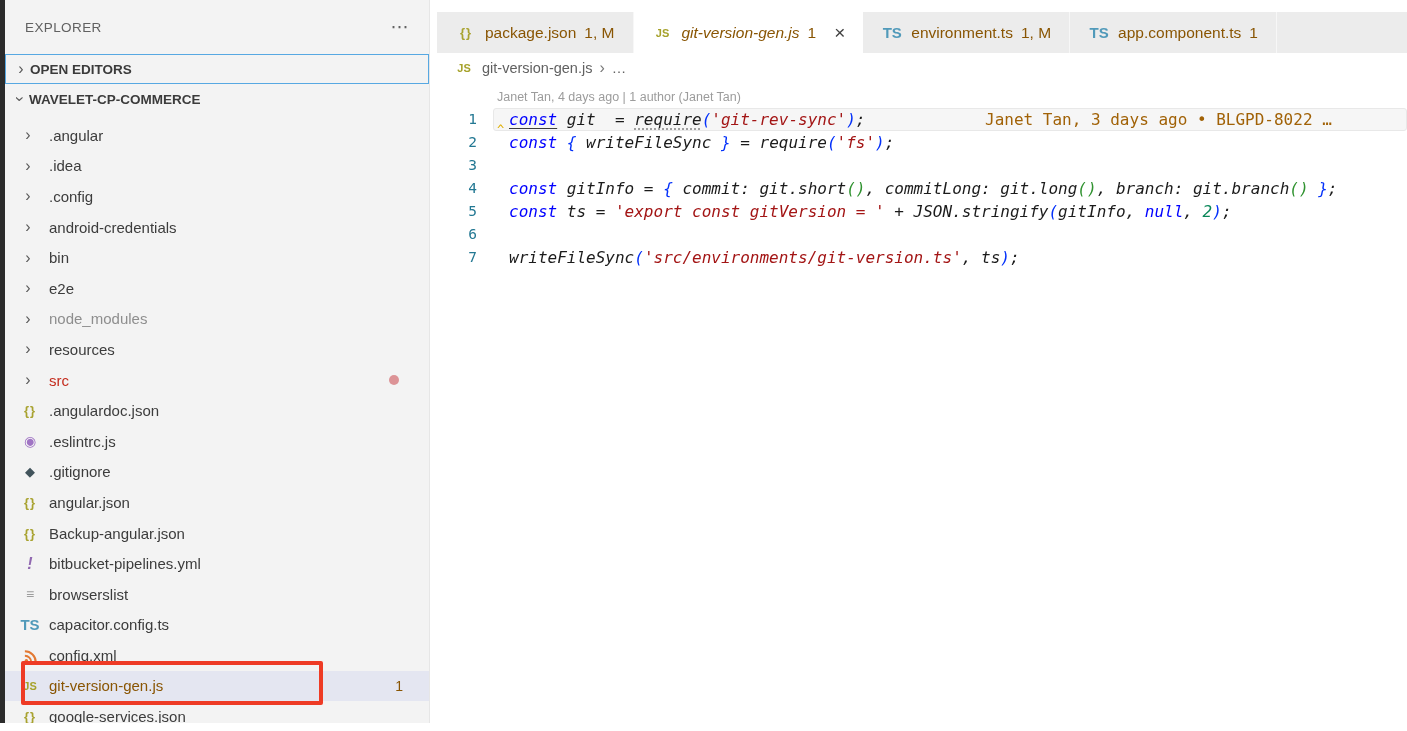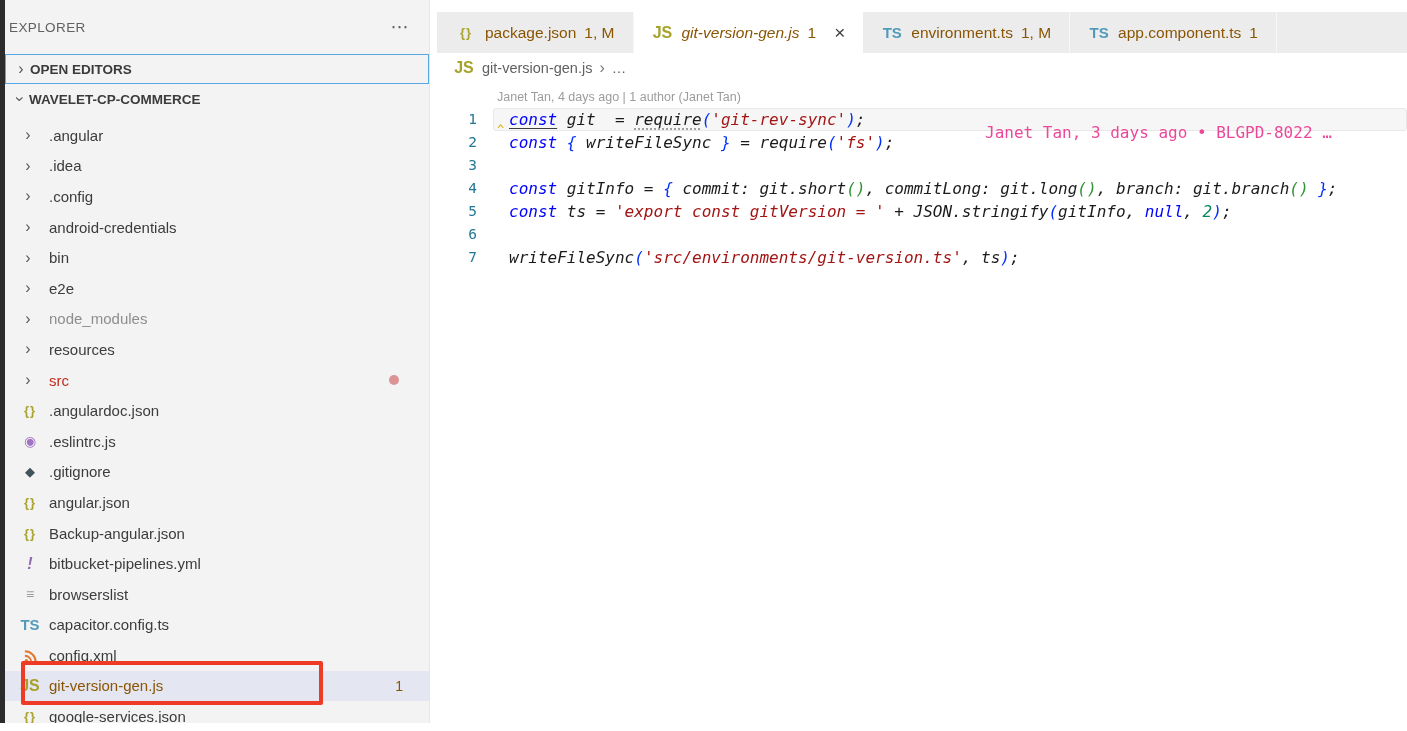--- a/index.html
+++ b/index.html
@@ -7,21 +7,21 @@
               font-family:"Liberation Sans","DejaVu Sans",sans-serif; }
   .app { position:relative; width:1407px; height:731px; }
 
   
   .activity-strip { position:absolute; left:0; top:0; width:5px; height:723px; background:#2b2b2b; }
 
   
   .sidebar { position:absolute; left:5px; top:0; width:425px; height:723px;
              background:#f3f3f3; border-right:1px solid #e6e6e6; overflow:hidden; }
   .sb-header { height:54px; display:flex; align-items:center; justify-content:space-between;
-               padding:0 20px 0 4px; color:#616161; font-size:13.5px; letter-spacing:.4px; }
+               padding:0 20px 0 20px; color:#616161; font-size:13.5px; letter-spacing:.4px; }
   .sb-more { font-size:18px; color:#616161; cursor:pointer; }
   .section { height:30px; display:flex; align-items:center; font-weight:700;
              font-size:13.5px; color:#3b3b3b; padding-left:6px; }
   .section .chev, .item .chev { display:inline-block; width:18px; text-align:center;
              color:#5a5a5a; font-size:16px; font-weight:400; }
   .chev.expanded { transform:rotate(90deg); }
   .open-editors { border:1.5px solid #57a8e2; background:#f3f3f3; }
 
   .file-list { position:absolute; top:120px; left:0; right:0; }
   .item { height:30.6px; display:flex; align-items:center; font-size:15px; color:#3c3c3c;
@@ -31,21 +31,21 @@
   .item.error .lbl { color:#c42b1c; }
   .item.selected { background:#e4e6f1; }
   .item.modified .lbl { color:#895503; }
   .badge { margin-left:auto; font-size:14px; color:#895503; padding-right:14px; }
   .dot-badge { margin-left:auto; margin-right:18px; width:10px; height:10px;
                border-radius:50%; background:#dc9396; }
 
   
   .ic { display:inline-block; width:22px; text-align:center; font-weight:700; font-style:normal; }
   .ic-json { color:#a8a22f; font-size:13px; letter-spacing:1px; }
-  .ic-js   { color:#a6a22b; font-size:16px; }
+  .ic-js   { color:#a6a22b; font-size:11px; }
   .ic-ts   { color:#519aba; font-size:15px; }
   .ic-eslint { color:#a074c4; font-size:14px; }
   .ic-git  { color:#41535b; font-size:13px; }
   .ic-yml  { color:#9068b0; font-size:16px; font-style:italic; }
   .ic-list { color:#9d9d9d; font-size:14px; }
   .ic-xml svg { vertical-align:middle; }
 
   .red-box { position:absolute; left:16px; top:661px; width:302px; height:44px;
              border:4px solid #ee3b25; border-radius:2px; z-index:6; pointer-events:none; }
 
@@ -68,21 +68,21 @@
 
   .codelens { position:absolute; top:90px; left:66px; font-size:12.5px; color:#9c9c9c; cursor:pointer; }
 
   .code { position:absolute; top:108px; left:0; right:0;
           font-family:"DejaVu Sans Mono","Liberation Mono",monospace; font-size:16px; }
   .cline { position:relative; height:23px; line-height:23px; white-space:pre; }
   .gutter { position:absolute; left:0; width:46px; text-align:right; color:#237893; font-size:14.5px; }
   .ctext { position:absolute; left:78px; z-index:2;font-style:italic; }
   .cur-bg { position:absolute; left:62px; right:0; top:0px; bottom:0px; background:#f6f6f6;
             border:1px solid #e8e8e8; border-radius:3px; z-index:0; }
-  .blame { position:absolute; left:554px; color:#ec4899; z-index:1;margin-top:13px; }
+  .blame { position:absolute; left:554px; color:#a16207; z-index:1; }
   .warn-caret { position:absolute; left:66px; top:11px; color:#dfae00; font-size:12px; z-index:3; }
 
   .tok-kw  { color:#0000ff; }
   .tok-pl  { color:#1b1b1b; }
   .tok-str { color:#a31515; }
   .tok-num { color:#098658; }
   .tok-b1  { color:#0431fa; }
   .tok-b2  { color:#319331; }
   .tok-kwu { color:#0000ff; text-decoration:underline; text-decoration-color:#3b3b3b; text-underline-offset:3px; }
   .tok-plu { color:#1b1b1b; text-decoration:underline dotted #8a8a8a; text-underline-offset:4px; }

